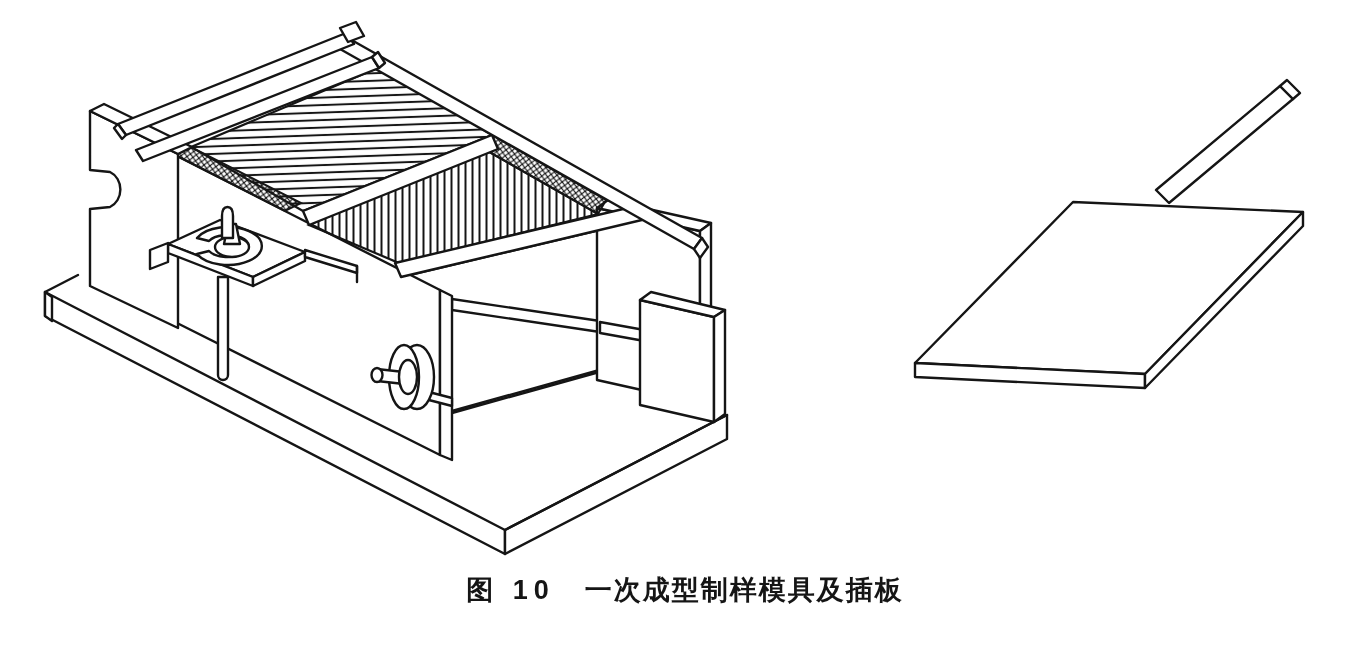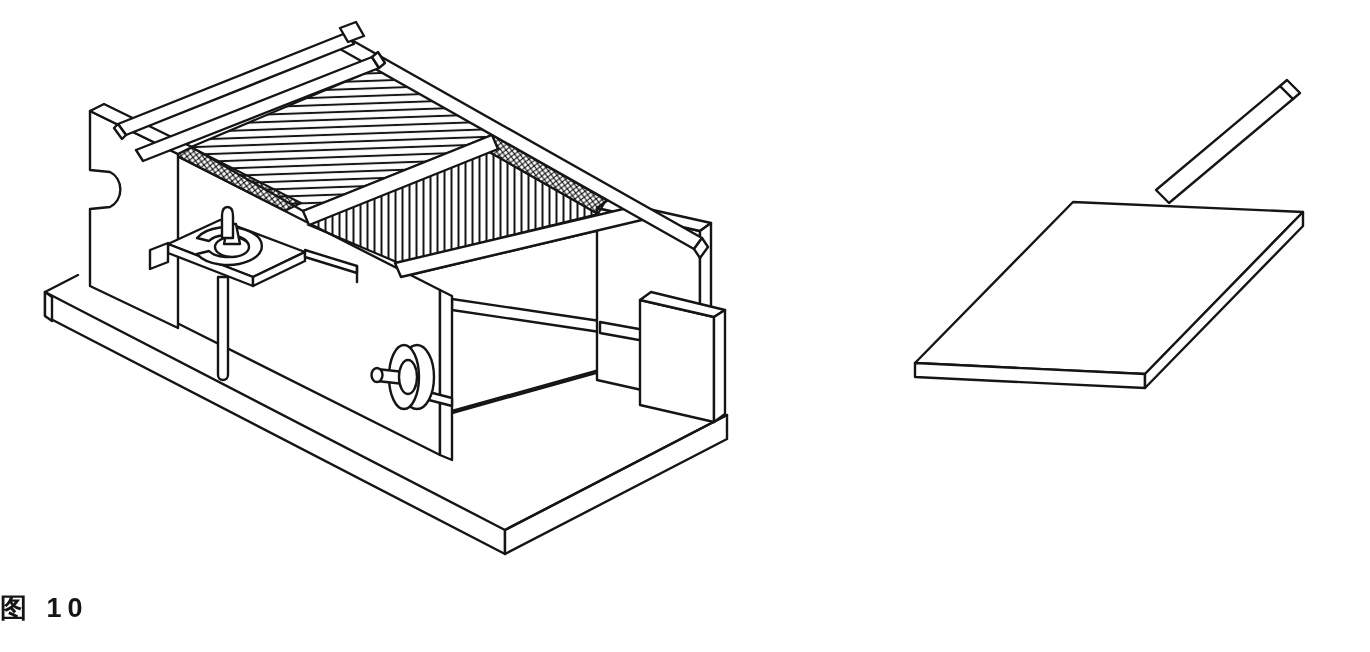--- a/index.html
+++ b/index.html
@@ -1,22 +1,22 @@
 <!DOCTYPE html>
 <html style="--ink: #151515; --paper: #ffffff;"><head>
 <meta charset="utf-8">
 <style>
   :root{ --ink:#151515; --paper:#ffffff; }
   html,body{margin:0;padding:0;background:var(--paper);}
   .page{position:relative;width:1370px;height:652px;background:var(--paper);overflow:hidden;
         font-family:"Liberation Sans","DejaVu Sans",sans-serif;}
   .figure-svg{position:absolute;left:0;top:0;}
-  .caption{position:absolute;left:0;top:590px;width:1370px;display:flex;justify-content:center;
+  .caption{position:absolute;left:0;top:572px;width:1370px;display:flex;justify-content:center;
            align-items:baseline;gap:30px;color:var(--ink);font-weight:bold;font-size:27px;
-           letter-spacing:2px;white-space:nowrap;flex-direction:column;}
+           letter-spacing:2px;white-space:nowrap;}
   .caption .figno{letter-spacing:6px;}
   
   .ln{fill:none;stroke:var(--ink);stroke-width:2.4;stroke-linejoin:round;stroke-linecap:round;}
   .fw{fill:var(--paper);stroke:var(--ink);stroke-width:2.4;stroke-linejoin:round;}
 </style>
 </head>
 <body>
 
 <div class="page">
 
@@ -126,15 +126,16 @@
     <polygon class="fw" points="1156,190 1280,86 1293,99 1169,203"></polygon>
     <polygon class="fw" points="1280,86 1293,99 1300,93 1287,80"></polygon>
     <polygon class="fw" points="915,363 1073,202 1303,212 1145,374"></polygon>
     <polygon class="fw" points="915,363 1145,374 1145,388 915,377"></polygon>
     <polygon class="fw" points="1145,374 1303,212 1303,226 1145,388"></polygon>
   </g>
 </svg>
 
 <div class="caption">
   <span class="figno">图 10</span>
+  <span>一次成型制样模具及插板</span>
 </div>
 
 </div>
 
 </body></html>

